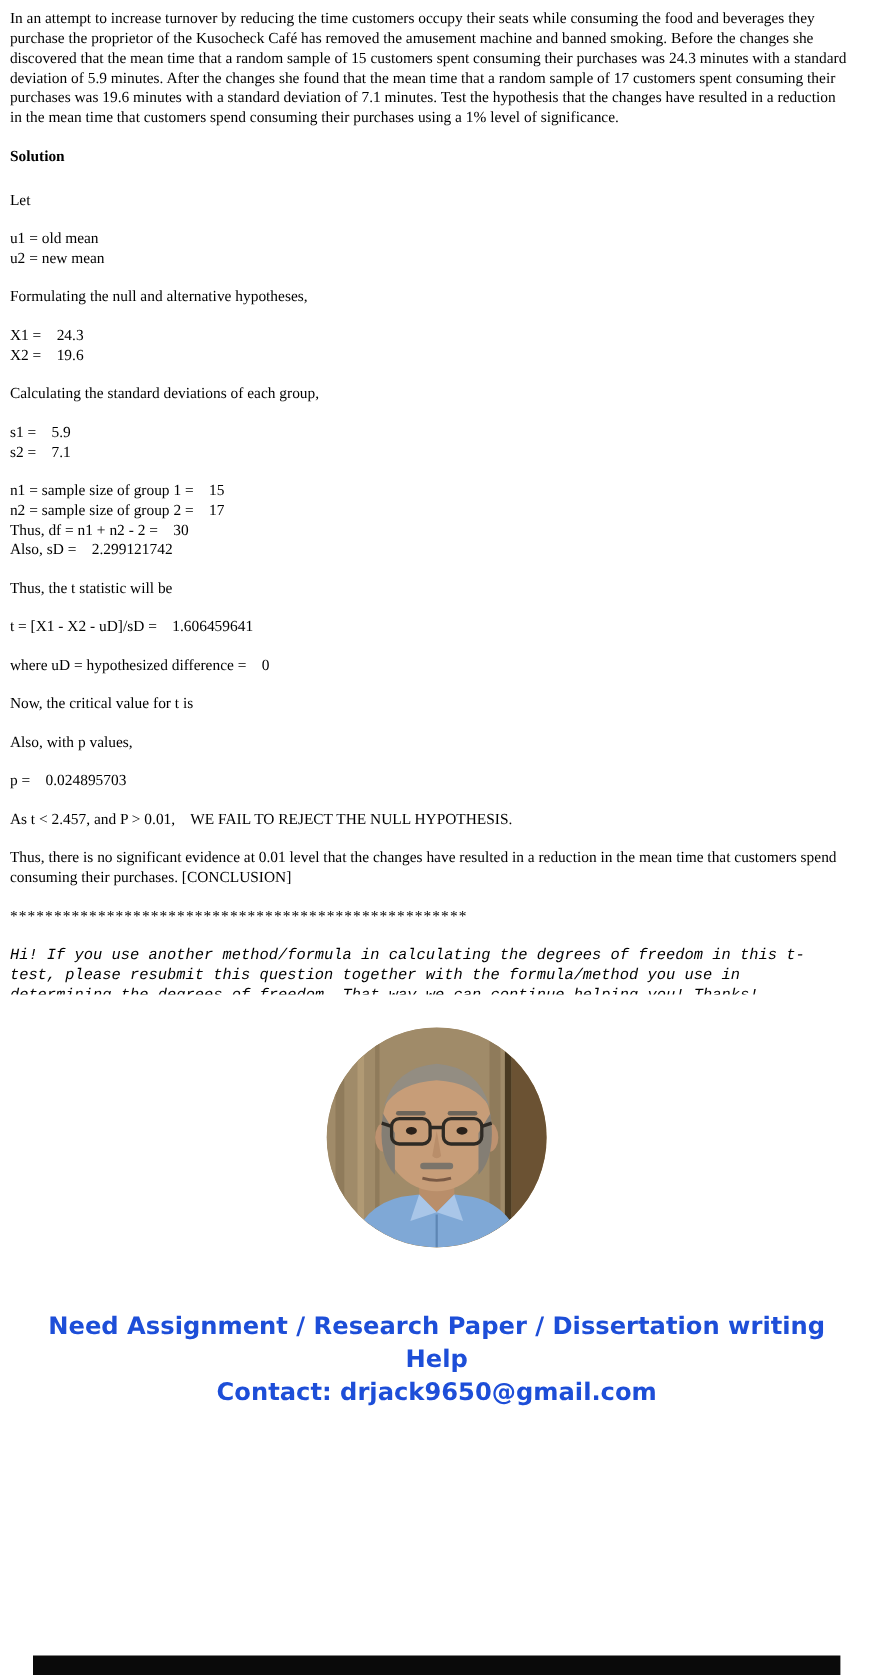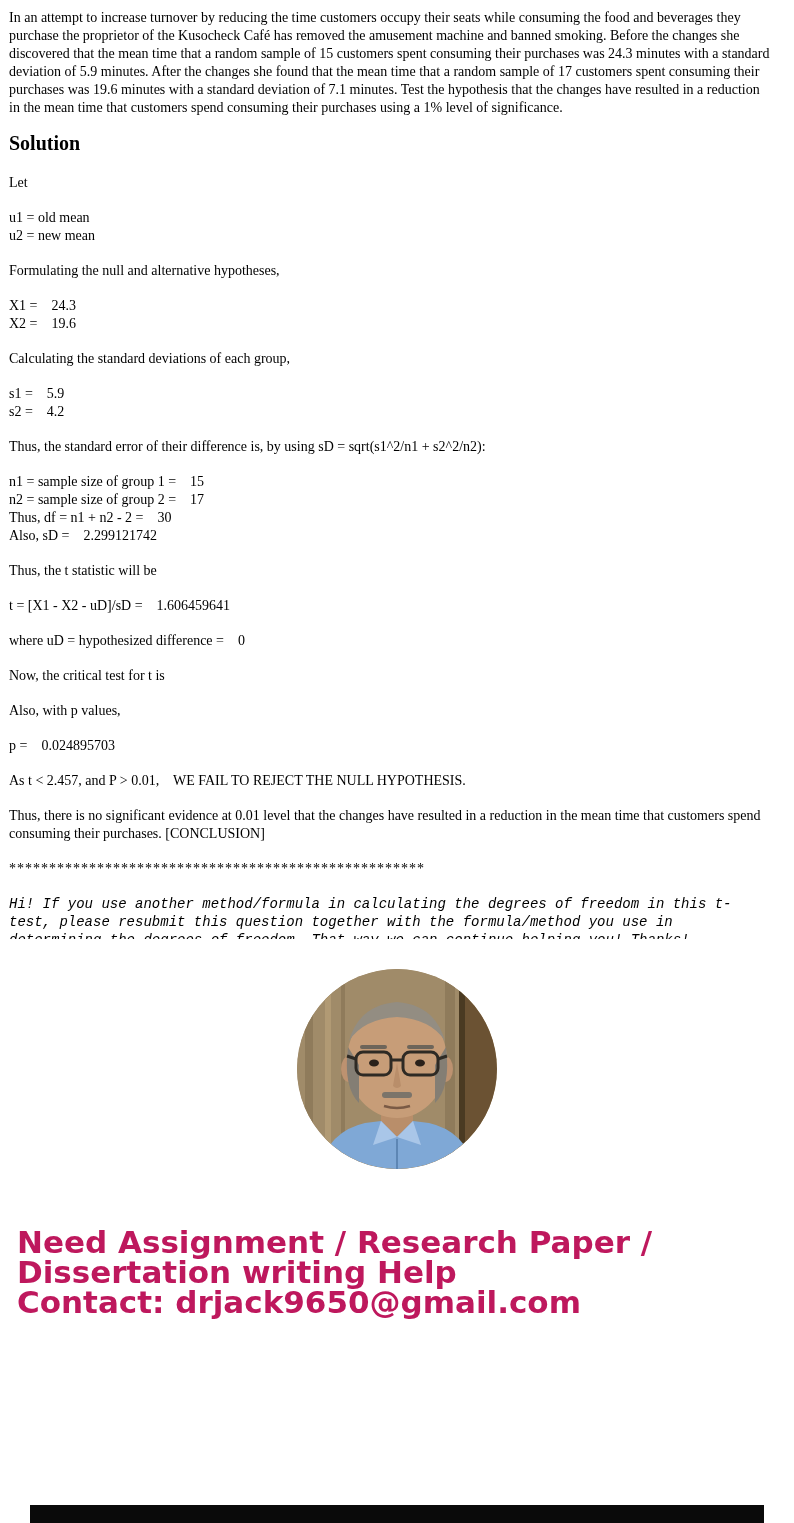--- a/index.html
+++ b/index.html
@@ -16,21 +16,21 @@
   .doc {
     padding: 9px 24px 0 9px;
     font-size: 14px;
     line-height: 18px;
   }
   .block {
     margin: 0 0 17px 0;
     white-space: pre-wrap;
   }
   .heading {
-    font-size: 20px;
+    font-size: 14px;
     font-weight: bold;
     margin: 0 0 22px 0;
   }
   .extra-gap { margin-bottom: 35px; }
   .separator-line { letter-spacing: 1px; }
   .note-clip {
     max-height: 44px;
     overflow: hidden;
     margin: 0;
     font-family: Liberation Mono, monospace;
@@ -44,26 +44,26 @@
     margin: 30px auto 0 auto;
     width: 200px;
     height: 200px;
     border-radius: 50%;
     overflow: hidden;
     background: #a08b69;
   }
   .footer {
     margin: 58px auto 0 auto;
     max-width: 760px;
-    text-align: left;
+    text-align: center;
     font-family: "DejaVu Sans", sans-serif;
     font-weight: bold;
-    font-size: 31px;
+    font-size: 22px;
     line-height: 30px;
-    color: #be185d;
+    color: #1d4ed8;
   }
   .bottom-bar {
     position: absolute;
     left: 30px;
     bottom: 0;
     width: 734px;
     height: 18px;
     background: #0a0a0a;
   }
 </style>
@@ -74,30 +74,29 @@
   <p class="block">In an attempt to increase turnover by reducing the time customers occupy their seats while consuming the food and beverages they purchase the proprietor of the Kusocheck Café has removed the amusement machine and banned smoking. Before the changes she discovered that the mean time that a random sample of 15 customers spent consuming their purchases was 24.3 minutes with a standard deviation of 5.9 minutes. After the changes she found that the mean time that a random sample of 17 customers spent consuming their purchases was 19.6 minutes with a standard deviation of 7.1 minutes. Test the hypothesis that the changes have resulted in a reduction in the mean time that customers spend consuming their purchases using a 1% level of significance.</p>
   <p class="heading">Solution</p>
   <p class="block">Let</p>
   <p class="block">u1 = old mean
 u2 = new mean</p>
   <p class="block">Formulating the null and alternative hypotheses,</p>
   <p class="block">X1 =    24.3
 X2 =    19.6</p>
   <p class="block">Calculating the standard deviations of each group,</p>
   <p class="block">s1 =    5.9
-s2 =    4.2</p>
-  <p class="block">Thus, the standard error of their difference is, by using sD = sqrt(s1^2/n1 + s2^2/n2):</p>
+s2 =    7.1</p>
   <p class="block">n1 = sample size of group 1 =    15
 n2 = sample size of group 2 =    17
 Thus, df = n1 + n2 - 2 =    30
 Also, sD =    2.299121742</p>
   <p class="block">Thus, the t statistic will be</p>
   <p class="block">t = [X1 - X2 - uD]/sD =    1.606459641</p>
   <p class="block">where uD = hypothesized difference =    0</p>
-  <p class="block">Now, the critical test for t is</p>
+  <p class="block">Now, the critical value for t is</p>
   <p class="block">Also, with p values,</p>
   <p class="block">p =    0.024895703</p>
   <p class="block">As t &lt; 2.457, and P &gt; 0.01,    WE FAIL TO REJECT THE NULL HYPOTHESIS.</p>
   <p class="block">Thus, there is no significant evidence at 0.01 level that the changes have resulted in a reduction in the mean time that customers spend consuming their purchases. [CONCLUSION]</p>
   <p class="block separator-line">****************************************************</p>
   <div class="note-clip">
     <p class="note">Hi! If you use another method/formula in calculating the degrees of freedom in this t-test, please resubmit this question together with the formula/method you use in determining the degrees of freedom. That way we can continue helping you! Thanks!</p>
   </div>
 </div>
 

